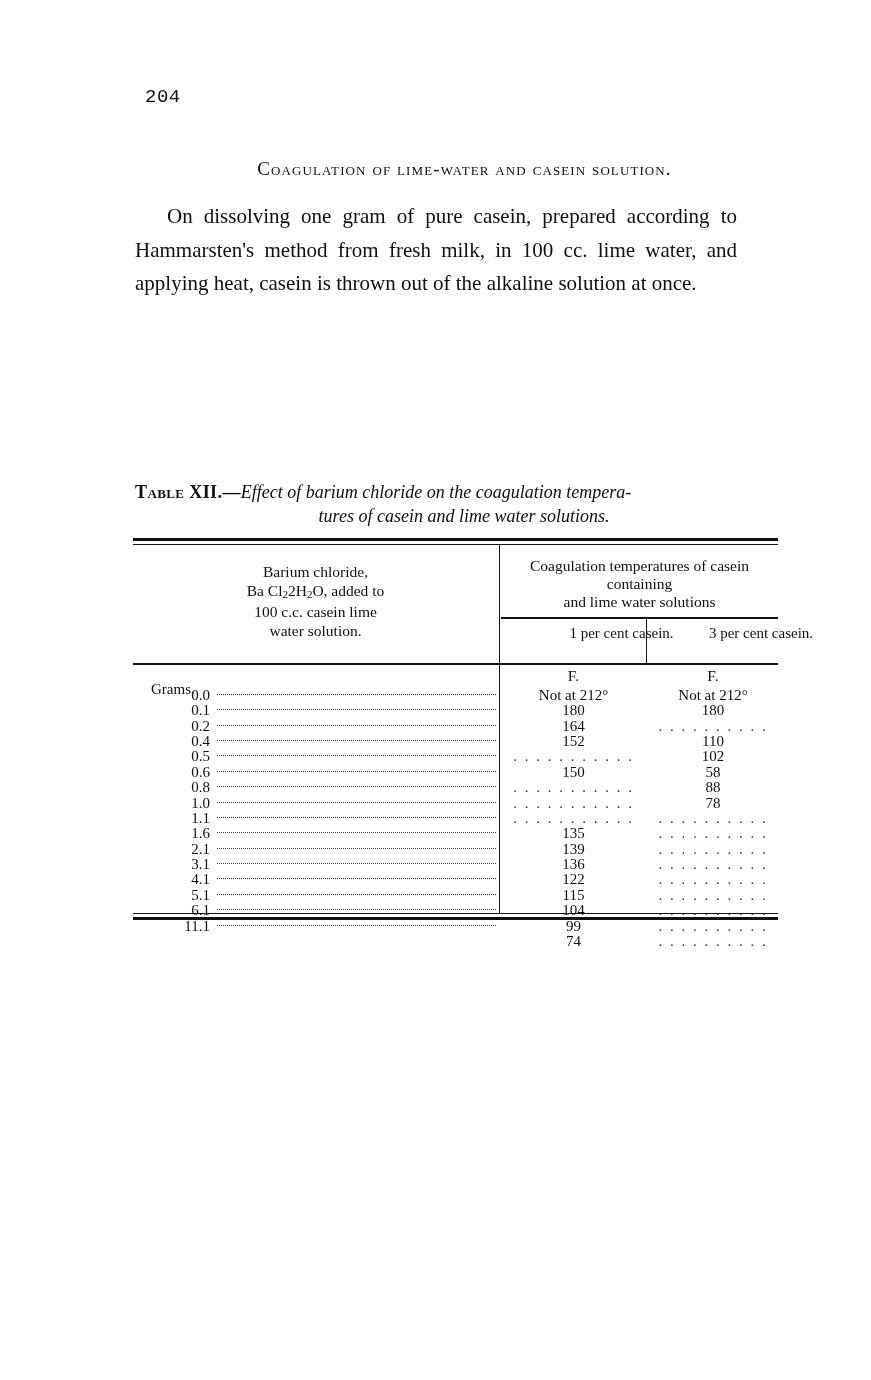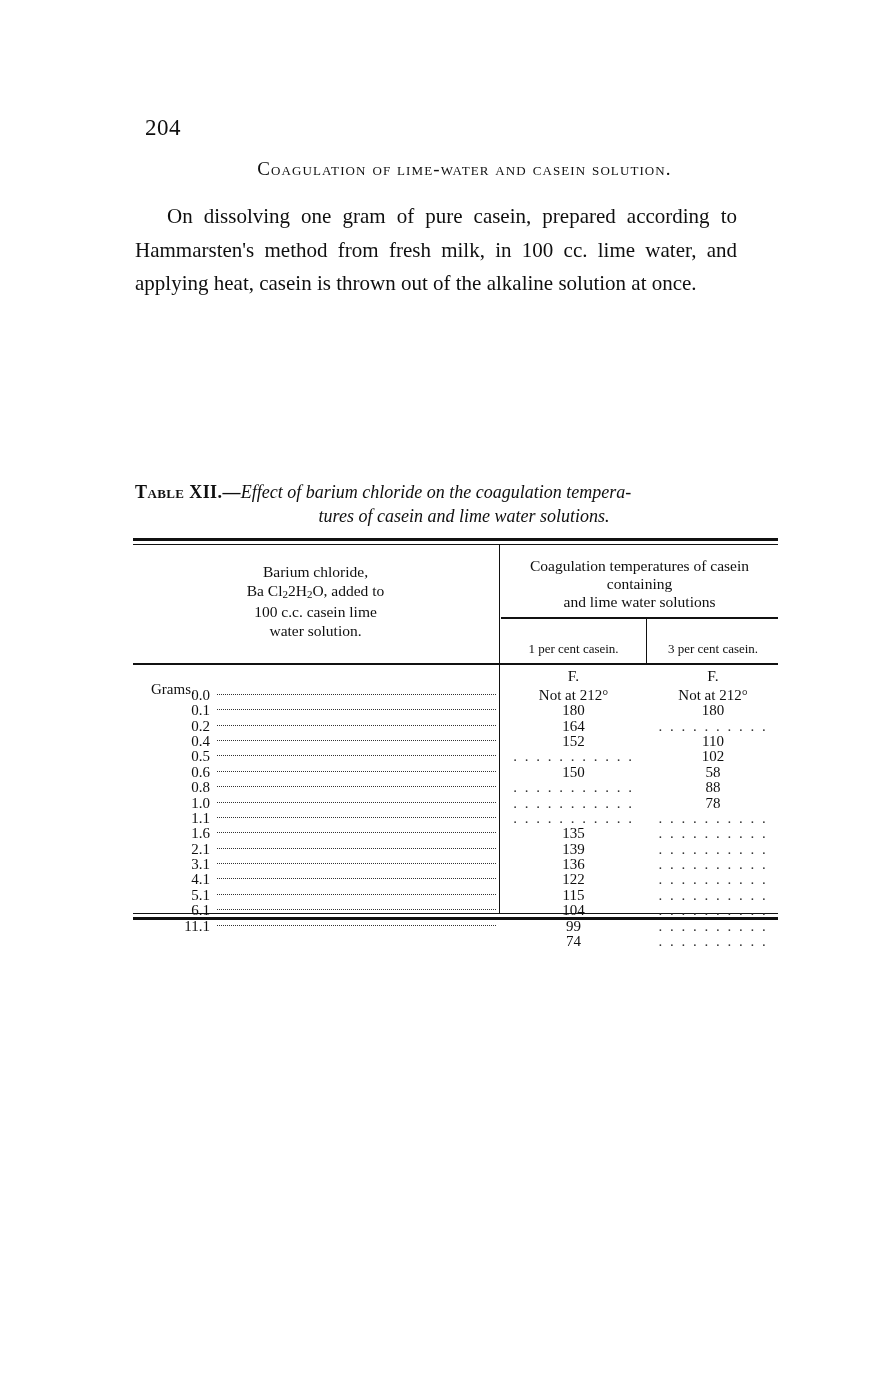--- a/index.html
+++ b/index.html
@@ -26,24 +26,23 @@
     position: absolute;
     top: 80px;
     left: 0;
     width: 871px;
     height: 34px;
   }
   .folio {
     position: absolute;
     left: 145px;
     top: 6px;
-    font-size: 23px;
-    font-family: Liberation Serif, serif;
+    font-size: 19px;
+    font-family: Liberation Mono, monospace;
     letter-spacing: 0.5px;
-    margin-top: 29px;
   }
   .runhead-title {
     position: absolute;
     left: 232px;
     top: 0px;
     font-size: 25px;
     font-variant: small-caps;
     letter-spacing: 0.8px;
     white-space: nowrap;
   }
@@ -150,23 +149,24 @@
   .sub-rule {
     position: absolute;
     left: 368px;
     top: 72px;
     width: 277px;
     height: 1.4px;
     background: #111;
   }
   .sub-head {
     position: absolute;
-    top: 96px;
-    font-size: 13px;
-    text-align: center;
+    top: 80px;
+    font-size: 15px;
+    text-align: center;
+    padding-left: 48px;
   }
   .sub-head.a { left: 368px; width: 145px; }
   .sub-head.b { left: 515px; width: 130px; }
 
   .tbody {
     position: relative;
     height: 248px;
   }
   .grams-label {
     position: absolute;

